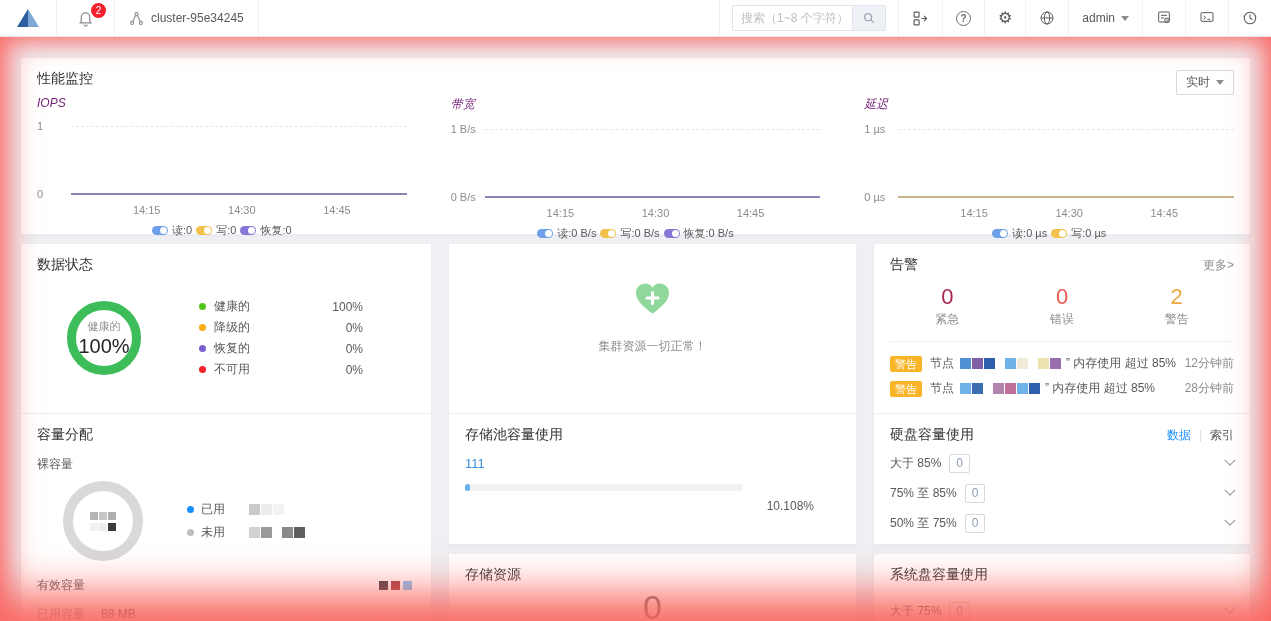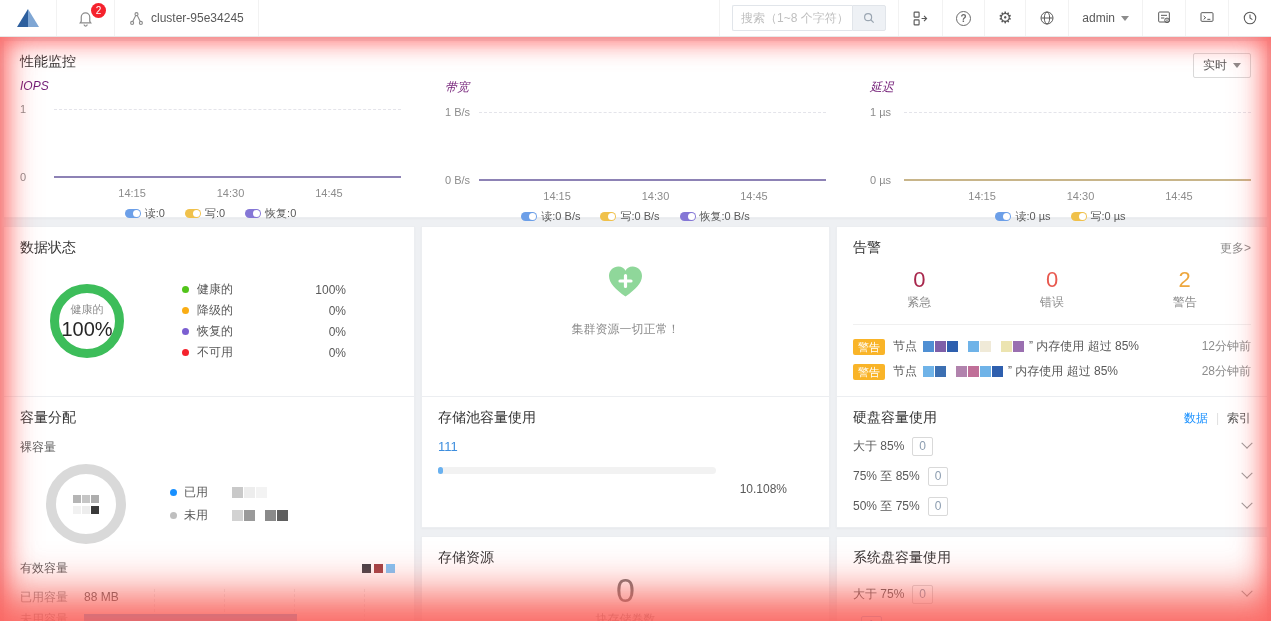--- a/index.html
+++ b/index.html
@@ -20,42 +20,42 @@
   .search-group { display:flex; align-items:center; padding:0 12px; border-left:1px solid #f2f2f2; }
   .search-group input { width:120px; height:26px; border:1px solid #e1e5ea; border-right:none; border-radius:2px 0 0 2px; padding:0 8px; font-size:12px; color:#595959; outline:none; }
   .search-group input::placeholder { color:#bfbfbf; }
   .search-group button { width:34px; height:26px; background:#eef1f5; border:1px solid #e1e5ea; border-radius:0 2px 2px 0; cursor:pointer; display:flex; align-items:center; justify-content:center; }
   .admin-cell { font-size:12px; gap:6px; }
   .caret { width:0; height:0; border-left:4px solid transparent; border-right:4px solid transparent; border-top:5px solid #8c8c8c; display:inline-block; }
   .q-icon { width:15px; height:15px; border:1.4px solid #6b6b6b; border-radius:50%; display:inline-flex; align-items:center; justify-content:center; font-size:10px; color:#6b6b6b; font-weight:bold; }
   .gear-glyph { font-size:16px; color:#595959; line-height:1; }
 
   
-  .content { padding:3px; display:flex; flex-direction:column; gap:8px; height:584px; overflow:hidden; }
+  .content { padding:20px; display:flex; flex-direction:column; gap:8px; height:584px; overflow:hidden; }
   .panel { background:#fff; border:1px solid #eceef1; box-shadow:0 1px 2px rgba(0,0,0,.03); }
   .panel-title { font-size:14px; color:#333; }
-  .rowgrid { display:grid; grid-template-columns:412px 409px 1fr; gap:6px; }
+  .rowgrid { display:grid; grid-template-columns:412px 409px 1fr; gap:16px; }
   .row2 { height:162px; flex:none; }
   .row3 { height:320px; flex:none; }
   .col-stack { display:flex; flex-direction:column; gap:8px; }
 
   
   .panel-perf { height:178px; flex:none; position:relative; padding:12px 16px 6px; }
   .rt-btn { position:absolute; top:12px; right:16px; border:1px solid #d9d9d9; border-radius:2px; background:#fff; padding:3px 9px; font-size:12px; color:#595959; display:flex; align-items:center; gap:6px; cursor:pointer; }
   .charts { display:grid; grid-template-columns:1fr 1fr 1fr; gap:44px; margin-top:8px; }
   .chart-title { font-size:12px; color:#701a75; margin-bottom:10px;font-style:italic; }
   .grid-top,.grid-bottom { display:flex; align-items:center; }
   .ylab { min-width:34px; padding-right:8px; font-size:11px; color:#8c8c8c; flex:none; }
   .gline { flex:1; border-top:1px dashed #e4e4ea; height:0; }
   .gline.solid { border:none; height:2px; }
   .base-purple { background:#8d82b5; }
   .base-tan { background:#c8b58a; }
   .plot-space { height:56px; }
   .xticks { display:flex; margin-left:40px; padding:0 6%; justify-content:space-around; font-size:11px; color:#8c8c8c; margin-top:4px; }
-  .chart-legend { display:flex; justify-content:center; align-items:center; gap:20px; margin-top:7px; font-size:11px; color:#595959; }
+  .chart-legend { display:flex; justify-content:center; align-items:center; gap:4px; margin-top:7px; font-size:11px; color:#595959; }
   .litem { display:inline-flex; align-items:center; cursor:pointer; }
   .litem em { font-style:normal; }
   .pill { width:16px; height:9px; border-radius:5px; position:relative; display:inline-block; margin-right:4px; }
   .pill::after { content:""; position:absolute; right:1px; top:1px; width:7px; height:7px; border-radius:50%; background:#fff; }
   .pc-blue { background:#6c9fe8; } .pc-yellow { background:#f0c14b; } .pc-purple { background:#8577d6; }
 
   
   .panel-std { padding:12px 16px; position:relative; }
   .ds-body { display:flex; align-items:center; margin-top:22px; }
   .donut { width:74px; height:74px; border:9px solid #3dbd5a; border-radius:50%; margin-left:30px; display:flex; flex-direction:column; align-items:center; justify-content:center; }

